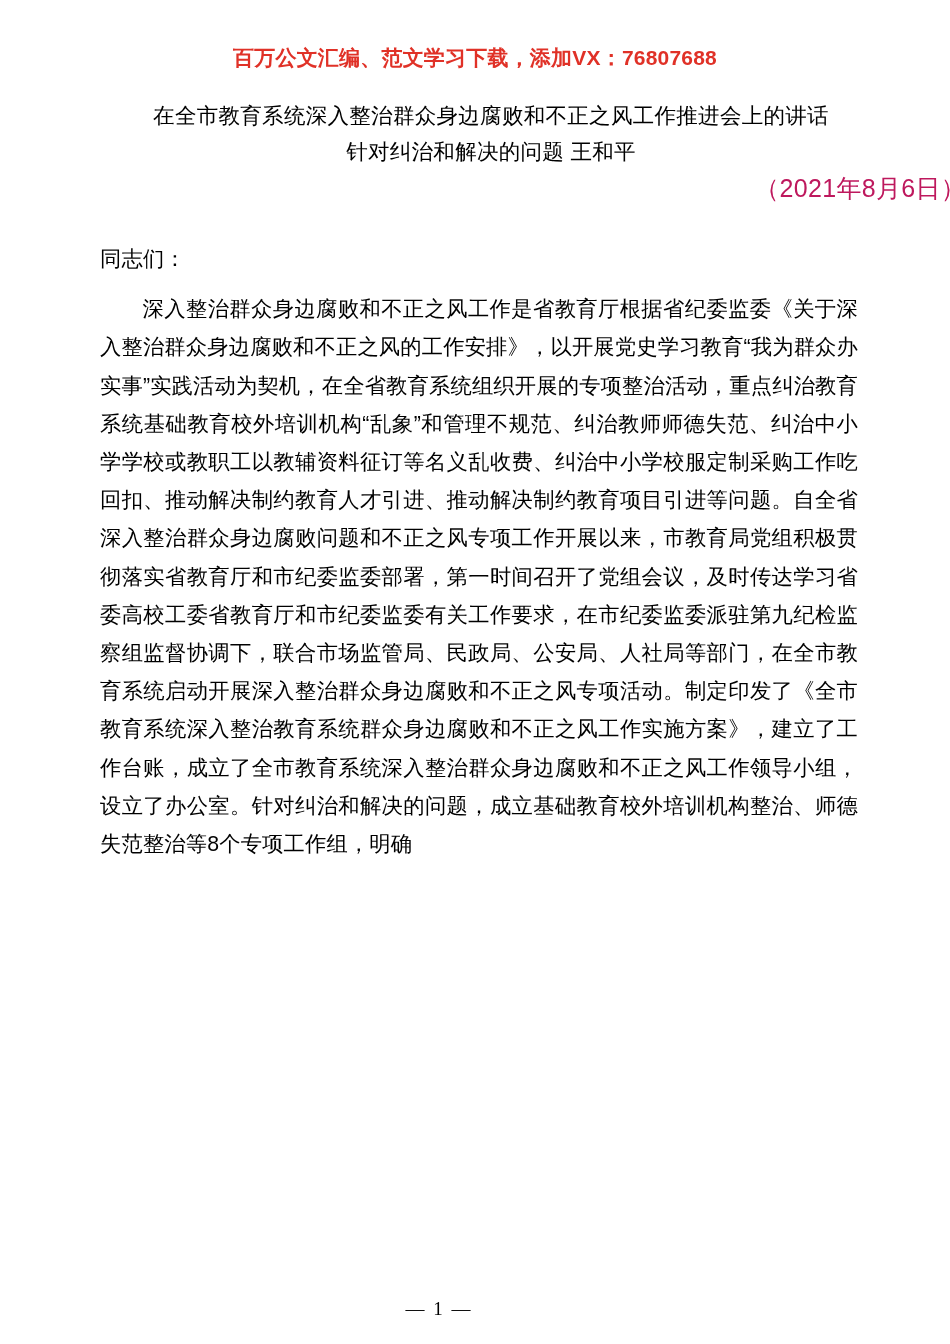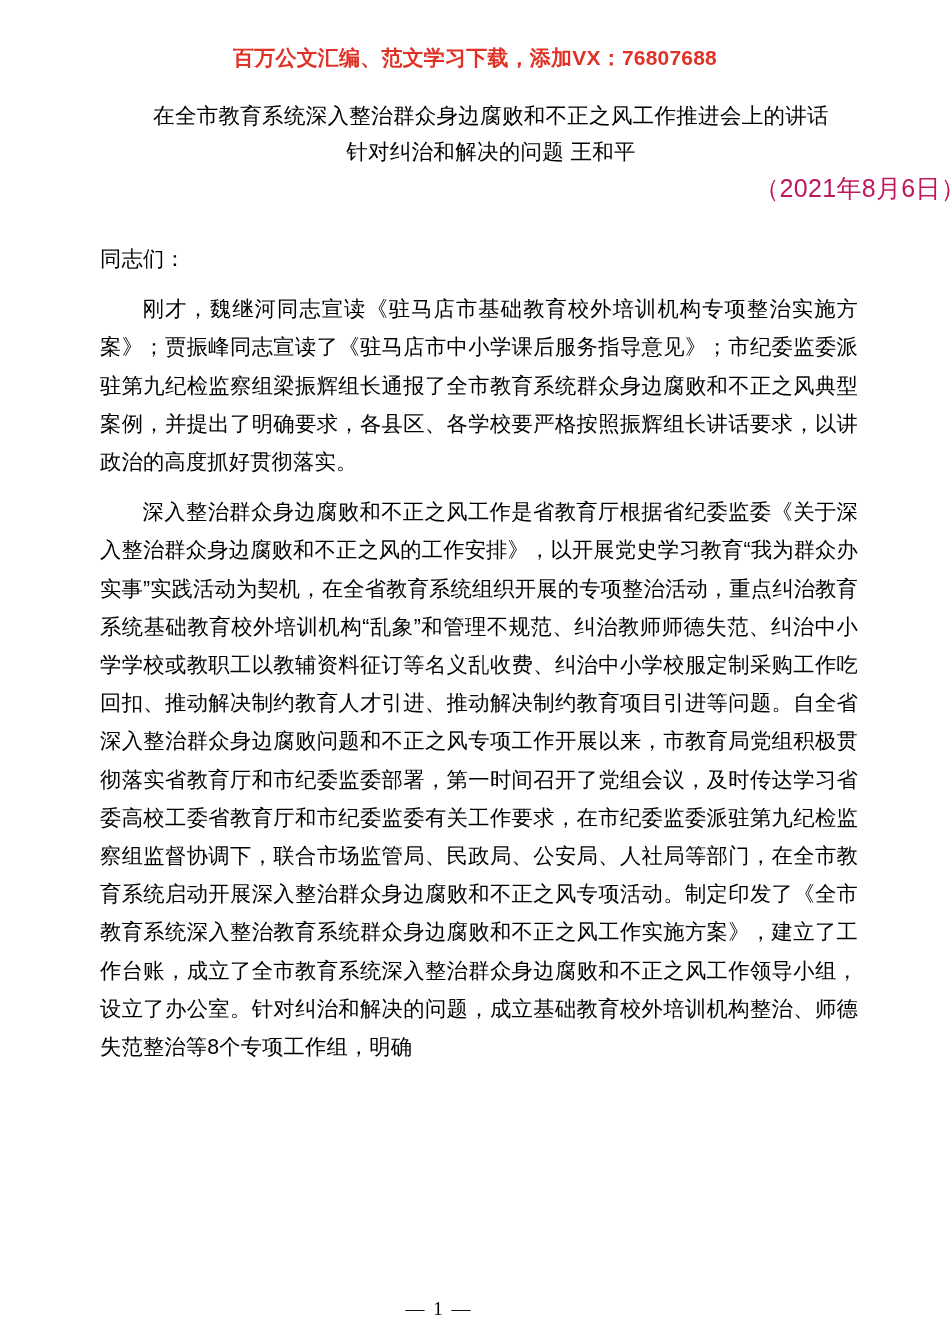--- a/index.html
+++ b/index.html
@@ -119,21 +119,20 @@
   <div class="promo-header">百万公文汇编、范文学习下载，添加VX：76807688</div>
 
   <div class="title-block">
     <div class="doc-title">在全市教育系统深入整治群众身边腐败和不正之风工作推进会上的讲话</div>
     <div class="doc-byline">针对纠治和解决的问题  王和平</div>
     <div class="doc-date">（2021年8月6日）</div>
   </div>
 
   <div class="body-area">
     <p class="para salutation">同志们：</p>
-    <p class="para indent">刚才，魏继河同志宣读《驻马店市基础教育校外培训机构专项整治实施方案》；贾振峰同志宣读了《驻马店市中小学课后服务指导意见》；市纪委监委派驻第九纪检监察组梁振辉组长通报了全市教育系统群众身边腐败和不正之风典型案例，并提出了明确要求，各县区、各学校要严格按照振辉组长讲话要求，以讲政治的高度抓好贯彻落实。</p>
     <p class="para indent">深入整治群众身边腐败和不正之风工作是省教育厅根据省纪委监委《关于深入整治群众身边腐败和不正之风的工作安排》，以开展党史学习教育“我为群众办实事”实践活动为契机，在全省教育系统组织开展的专项整治活动，重点纠治教育系统基础教育校外培训机构“乱象”和管理不规范、纠治教师师德失范、纠治中小学学校或教职工以教辅资料征订等名义乱收费、纠治中小学校服定制采购工作吃回扣、推动解决制约教育人才引进、推动解决制约教育项目引进等问题。自全省深入整治群众身边腐败问题和不正之风专项工作开展以来，市教育局党组积极贯彻落实省教育厅和市纪委监委部署，第一时间召开了党组会议，及时传达学习省委高校工委省教育厅和市纪委监委有关工作要求，在市纪委监委派驻第九纪检监察组监督协调下，联合市场监管局、民政局、公安局、人社局等部门，在全市教育系统启动开展深入整治群众身边腐败和不正之风专项活动。制定印发了《全市教育系统深入整治教育系统群众身边腐败和不正之风工作实施方案》，建立了工作台账，成立了全市教育系统深入整治群众身边腐败和不正之风工作领导小组，设立了办公室。针对纠治和解决的问题，成立基础教育校外培训机构整治、师德失范整治等8个专项工作组，明确</p>
   </div>
 
   <div class="page-footer">
     <span class="page-number">— 1 —</span>
   </div>
 
 </div>
 
 </body></html>

